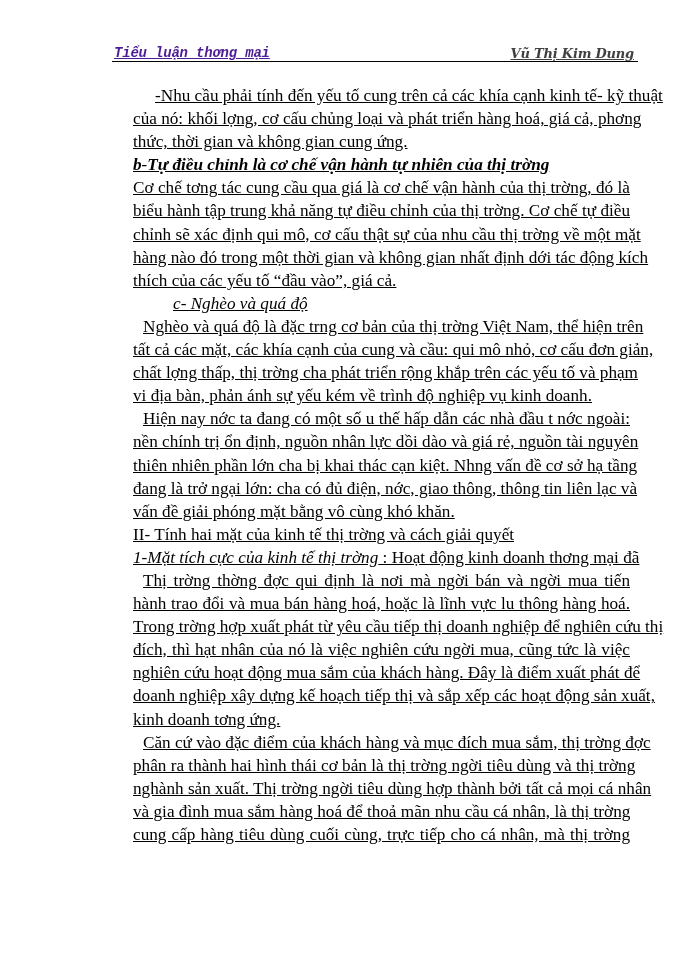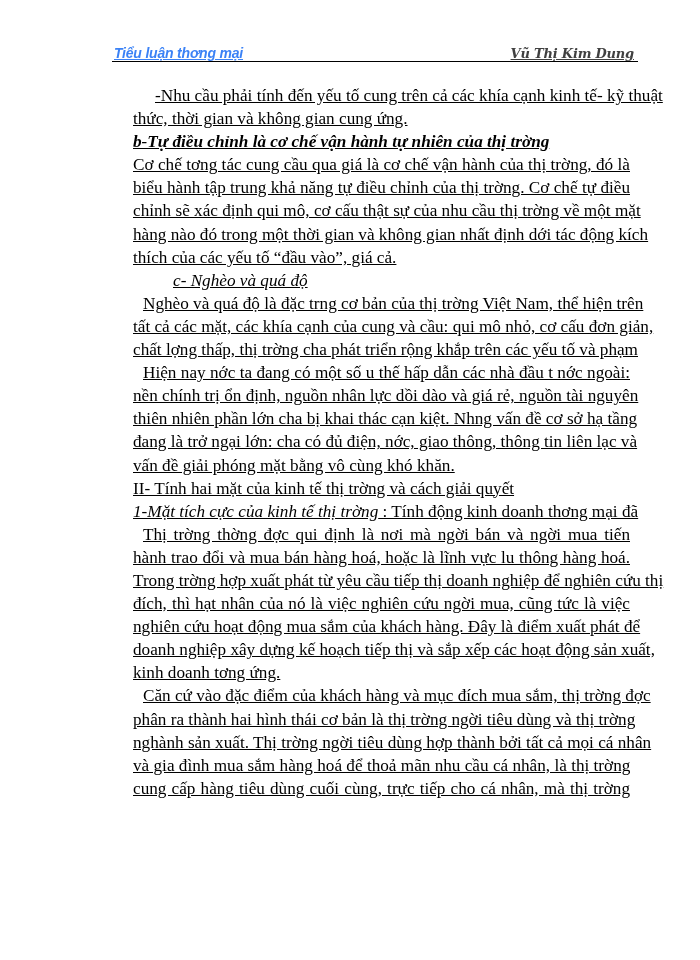--- a/index.html
+++ b/index.html
@@ -1,19 +1,19 @@
 <!DOCTYPE html>
 <html><head>
 <meta charset="utf-8">
 <style>
   html, body { margin:0; padding:0; background:#ffffff; }
   body { width:700px; height:960px; position:relative; overflow:hidden; }
   .page { position:absolute; left:0; top:0; width:700px; height:960px; background:#fff; }
   .header { position:absolute; left:112px; top:40px; width:526px; height:21px; border-bottom:1.5px solid #000; }
-  .header-left { position:absolute; left:2px; bottom:0px; font-family:Liberation Sans, sans-serif; font-style:italic; font-weight:bold; font-size:14px; color:#3b82f6; text-decoration:underline; letter-spacing:-0.2px; }
+  .header-left { position:absolute; left:2px; bottom:0px; font-family:Liberation Mono, monospace; font-style:italic; font-weight:bold; font-size:14px; color:#4c1d95; text-decoration:underline; letter-spacing:-0.2px; }
   .header-right { position:absolute; right:4px; bottom:0px; font-family:"DejaVu Serif", serif; font-style:italic; font-weight:bold; font-size:13px; color:#404040; text-decoration:underline; letter-spacing:-0.2px;margin-top:7px; }
   .body { position:absolute; left:133px; top:84px; width:497px; font-family:"Liberation Serif", serif; font-size:17.2px; color:#000; }
   .line { height:23.1px; line-height:23.1px; white-space:nowrap; text-align:justify; text-align-last:justify;text-decoration:underline; }
   .line.last { text-align-last:left; }
   .indent1 { padding-left:22px; }
   .indent2 { padding-left:10px; }
   .h-bi { font-style:italic; font-weight:bold; }
   .h-i { font-style:italic;margin-left:40px; }
   .it { font-style:italic; }
 </style>
@@ -22,38 +22,40 @@
 
 <div class="page">
 
   <div class="header">
     <span class="header-left">Tiểu luận thơng   mại</span>
     <span class="header-right">Vũ Thị Kim Dung</span>
   </div>
 
   <div class="body">
     <div class="line indent1">-Nhu cầu phải tính đến yếu tố cung trên cả các khía cạnh kinh tế- kỹ thuật</div>
+    <div class="line">của nó: khối lợng,   cơ cấu chủng loại và phát triển hàng hoá, giá cả, phơng</div>
     <div class="line last">thức, thời gian và không gian cung ứng.</div>
     <div class="line last h-bi">b-Tự điều chỉnh là cơ chế vận hành tự nhiên của thị trờng</div>
     <div class="line">Cơ chế tơng   tác cung cầu qua giá là cơ chế vận hành của thị trờng,   đó là</div>
     <div class="line">biểu hành tập trung khả năng tự điều chỉnh của thị trờng.   Cơ chế tự điều</div>
     <div class="line">chỉnh sẽ xác định qui mô, cơ cấu thật sự của nhu cầu thị trờng   về một mặt</div>
     <div class="line">hàng nào đó trong một thời gian và không gian nhất định dới   tác động kích</div>
     <div class="line last">thích của các yếu tố “đầu vào”, giá cả.</div>
     <div class="line last h-i">c- Nghèo và quá độ</div>
     <div class="line indent2">Nghèo và quá độ là đặc trng   cơ bản của thị trờng   Việt Nam, thể hiện trên</div>
     <div class="line">tất cả các mặt, các khía cạnh của cung và cầu: qui mô nhỏ, cơ cấu đơn giản,</div>
     <div class="line">chất lợng   thấp, thị trờng   cha   phát triển rộng khắp trên các yếu tố và phạm</div>
+    <div class="line last">vi địa bàn, phản ánh sự yếu kém về trình độ nghiệp vụ kinh doanh.</div>
     <div class="line indent2">Hiện nay nớc   ta đang có một số u   thế hấp dẫn các nhà đầu t   nớc   ngoài:</div>
     <div class="line">nền chính trị ổn định, nguồn nhân lực dồi dào và giá rẻ, nguồn tài nguyên</div>
     <div class="line">thiên nhiên phần lớn cha   bị khai thác cạn kiệt. Nhng   vấn đề cơ sở hạ tầng</div>
     <div class="line">đang là trở ngại lớn: cha   có đủ điện, nớc,   giao thông, thông tin liên lạc và</div>
     <div class="line last">vấn đề giải phóng mặt bằng vô cùng khó khăn.</div>
     <div class="line last">II- Tính hai mặt của kinh tế thị trờng   và cách giải quyết</div>
-    <div class="line"><span class="it">1-Mặt tích cực của kinh tế thị trờng</span><span> : Tính động kinh doanh thơng   mại đã</span></div>
+    <div class="line"><span class="it">1-Mặt tích cực của kinh tế thị trờng</span><span> : Hoạt động kinh doanh thơng   mại đã</span></div>
     <div class="line indent2">Thị trờng   thờng   đợc   qui định là nơi mà ngời   bán và ngời   mua tiến</div>
     <div class="line">hành trao đổi và mua bán hàng hoá, hoặc là lĩnh vực lu   thông hàng hoá.</div>
     <div class="line">Trong trờng   hợp xuất phát từ yêu cầu tiếp thị doanh nghiệp để nghiên cứu thị</div>
     <div class="line">đích,   thì hạt nhân của nó là việc nghiên cứu ngời   mua, cũng tức là việc</div>
     <div class="line">nghiên cứu hoạt động mua sắm của khách hàng. Đây là điểm xuất phát để</div>
     <div class="line">doanh nghiệp xây dựng kế hoạch tiếp thị và sắp xếp các hoạt động sản xuất,</div>
     <div class="line last">kinh doanh tơng   ứng.</div>
     <div class="line indent2">Căn cứ vào đặc điểm của khách hàng và mục đích mua sắm, thị trờng   đợc</div>
     <div class="line">phân ra thành hai hình thái cơ bản là thị trờng   ngời   tiêu dùng và thị trờng</div>
     <div class="line">nghành sản xuất. Thị trờng   ngời   tiêu dùng hợp thành bởi tất cả mọi cá nhân</div>

